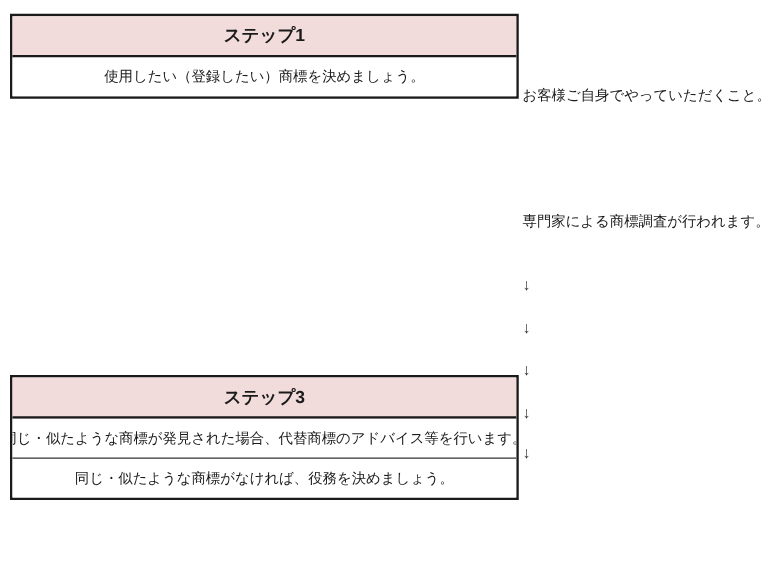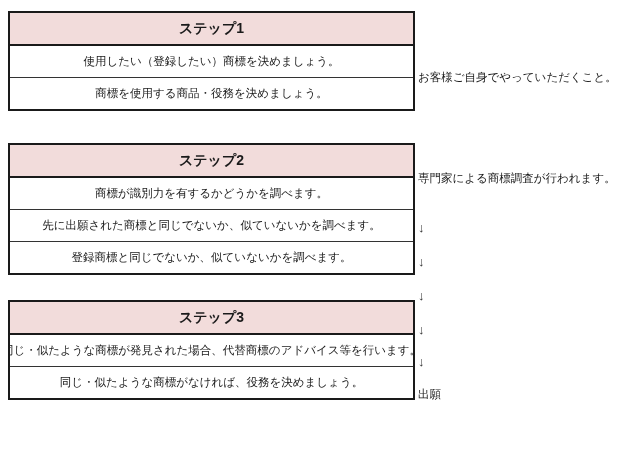--- a/index.html
+++ b/index.html
@@ -56,42 +56,32 @@
 </head>
 <body>
 
 <div class="canvas">
 
   <div class="step-table" style="top:11px">
     <div class="step-header">
       <span>ステップ1</span>
     </div>
     <div class="step-row">使用したい（登録したい）商標を決めましょう。</div>
-    <div class="step-row">商標を使用する商品・役務を決めましょう。</div>
   </div>
 
-  <div class="step-table" style="top:143px">
-    <div class="step-header">
-      <span>ステップ2</span>
-    </div>
-    <div class="step-row">商標が識別力を有するかどうかを調べます。</div>
-    <div class="step-row">先に出願された商標と同じでないか、似ていないかを調べます。</div>
-    <div class="step-row">登録商標と同じでないか、似ていないかを調べます。</div>
-  </div>
 
   <div class="step-table" style="top:300px">
     <div class="step-header">
       <span>ステップ3</span>
     </div>
     <div class="step-row">同じ・似たような商標が発見された場合、代替商標のアドバイス等を行います。</div>
     <div class="step-row">同じ・似たような商標がなければ、役務を決めましょう。</div>
   </div>
 
   <div class="side-item" style="top:67px">お客様ご自身でやっていただくこと。</div>
   <div class="side-item" style="top:168px">専門家による商標調査が行われます。</div>
   <div class="side-item arrow" style="top:218px">↓</div>
   <div class="side-item arrow" style="top:252px">↓</div>
   <div class="side-item arrow" style="top:286px">↓</div>
   <div class="side-item arrow" style="top:320px">↓</div>
   <div class="side-item arrow" style="top:352px">↓</div>
-  <div class="side-item" style="top:384px">出願</div>
 
 </div>
 
 </body></html>

